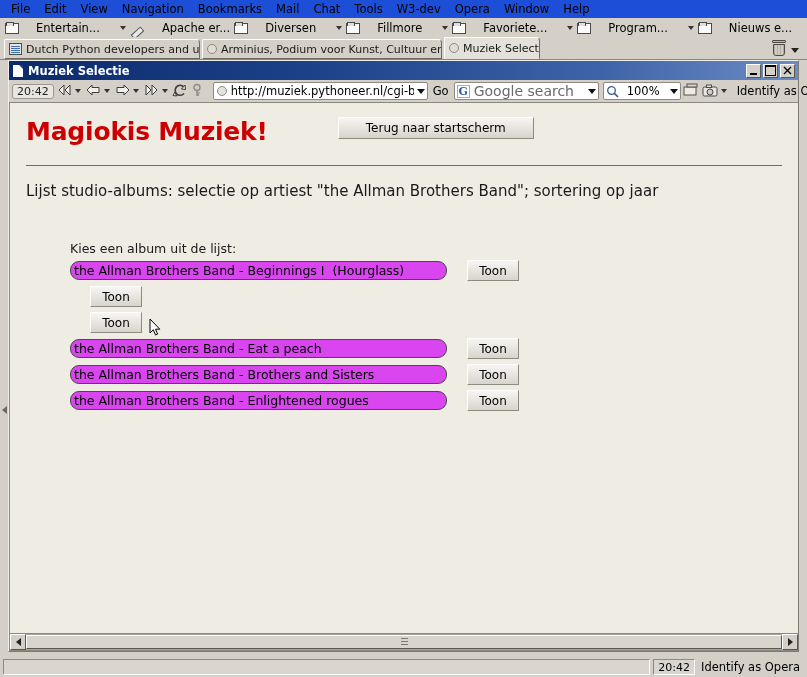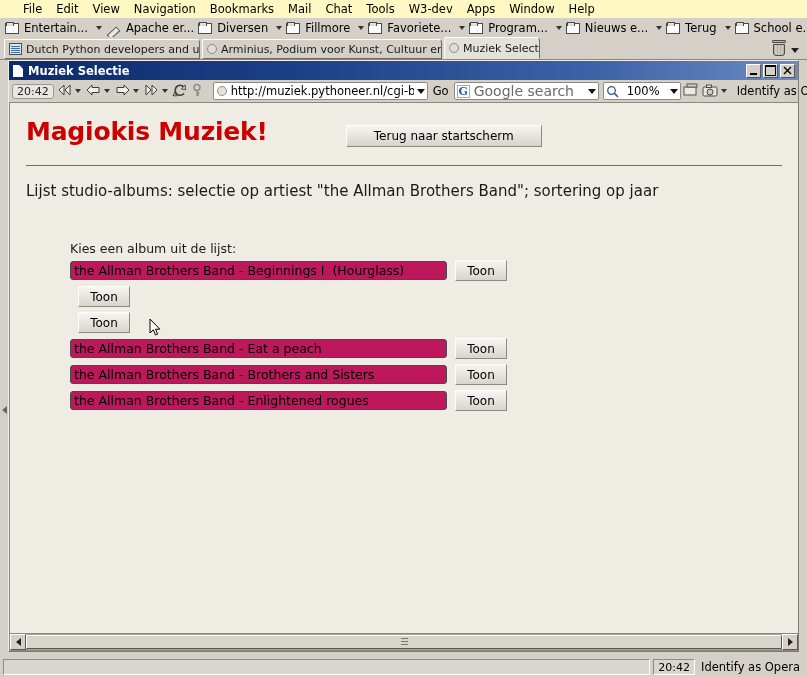--- a/index.html
+++ b/index.html
@@ -13,24 +13,24 @@
   }
   #app {
     position: relative;
     width: 807px; height: 677px;
     background: #d4d0c8;
   }
 
   
   .menubar {
     height: 18px;
-    background: #fef9c3;
+    background: #1d4ed8;
     display: flex;
     align-items: center;
-    padding-left: 16px;
+    padding-left: 4px;
     border-bottom: 0px;
   }
   .menubar .mi {
     padding: 1px 7px;
     font-size: 11.5px;
     color: #000;
     white-space: nowrap;
     line-height: 15px;
     cursor: default;
   }
@@ -39,21 +39,21 @@
   .bookmarkbar {
     height: 19px;
     background: #d4d0c8;
     display: flex;
     align-items: center;
     padding-left: 3px;
     overflow: hidden;
   }
   .bmitem {
     display: flex; align-items: center;
-    gap: 6px;
+    gap: 18px;
     padding: 0 2px;
     white-space: nowrap;
     font-size: 11.5px;
     cursor: default;
     height: 17px;
   }
   .folder-ico {
     width: 13px; height: 11px;
     position: relative;
     display: inline-block;
@@ -327,21 +327,21 @@
     overflow: hidden;
     display: flex; flex-direction: column;
   }
   .page {
     flex: 1;
     background: #efece4;
     padding: 14px 16px 0 16px;
     position: relative;
     overflow: hidden;
   }
-  .h1row { display: flex; align-items: flex-end; gap: 8px; }
+  .h1row { display: flex; align-items: flex-start; gap: 0; }
   h1.title {
     margin: 0;
     color: #cc0000;
     font-family: "DejaVu Sans", "Liberation Sans", sans-serif;
     font-size: 25px;
     font-weight: bold;
     letter-spacing: -0.2px;
     line-height: 30px;
   }
   .homebtn {
@@ -391,27 +391,27 @@
   .albumrow {
     display: flex; align-items: center;
     margin-bottom: 5px;
   }
   .albumrow input.alb {
     width: 377px;
     height: 19px;
     font-family: inherit;
     font-size: 12.5px;
     border: 1px solid #4a4a4a;
-    background: #be185d;
+    background: #d946ef;
     padding: 1px 3px;
     color: #000;
-    border-radius: 3px;
+    border-radius: 9px;
   }
   .albumrow button.toon {
-    margin-left: 8px;
+    margin-left: 20px;
     width: 52px; height: 21px;
     background: linear-gradient(to bottom,#f6f5f2 0%, #e9e7e1 45%, #d7d4cc 100%);
     border: 1px solid #8d8a82;
     border-top-color: #fdfdfc;
     border-left-color: #fdfdfc;
     font-family: inherit;
     font-size: 12px;
     cursor: default;
     color: #000;
   }
@@ -512,21 +512,21 @@
   <div class="menubar">
     <div class="mi">File</div>
     <div class="mi">Edit</div>
     <div class="mi">View</div>
     <div class="mi">Navigation</div>
     <div class="mi">Bookmarks</div>
     <div class="mi">Mail</div>
     <div class="mi">Chat</div>
     <div class="mi">Tools</div>
     <div class="mi">W3-dev</div>
-    <div class="mi">Apps</div>
+    <div class="mi">Opera</div>
     <div class="mi">Window</div>
     <div class="mi">Help</div>
   </div>
 
   <div class="bookmarkbar">
     <div class="bmitem">
       <span class="folder-ico"></span>
       <span>Entertain...</span>
       <span class="bmcaret"></span>
     </div>

